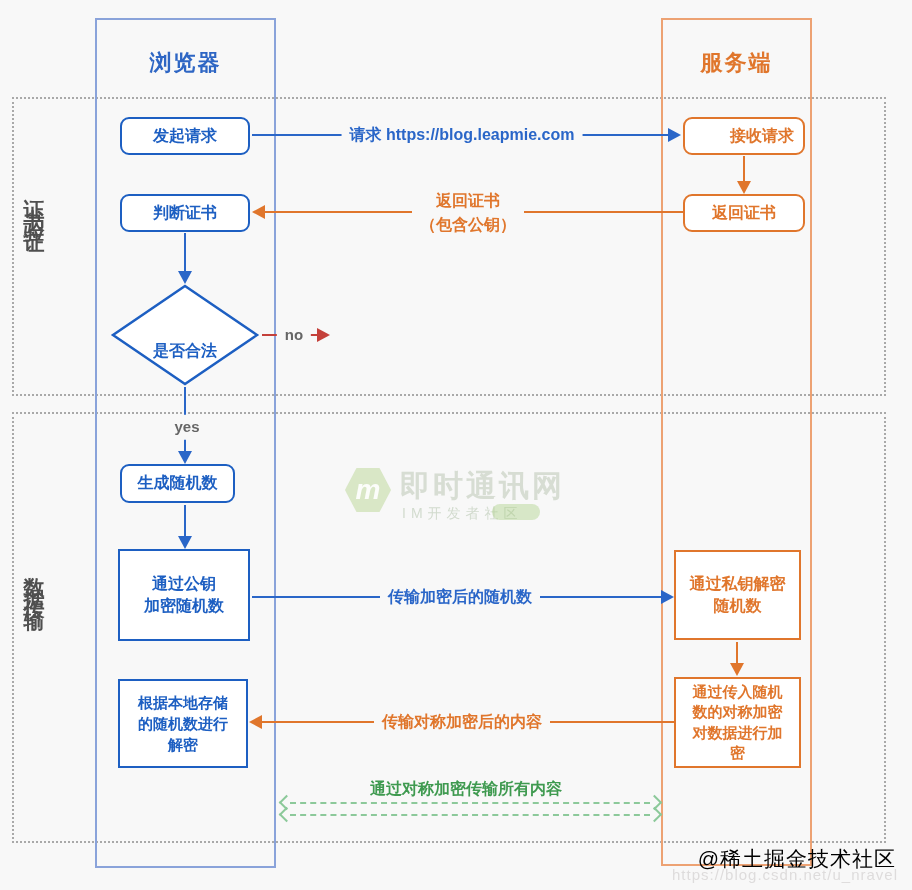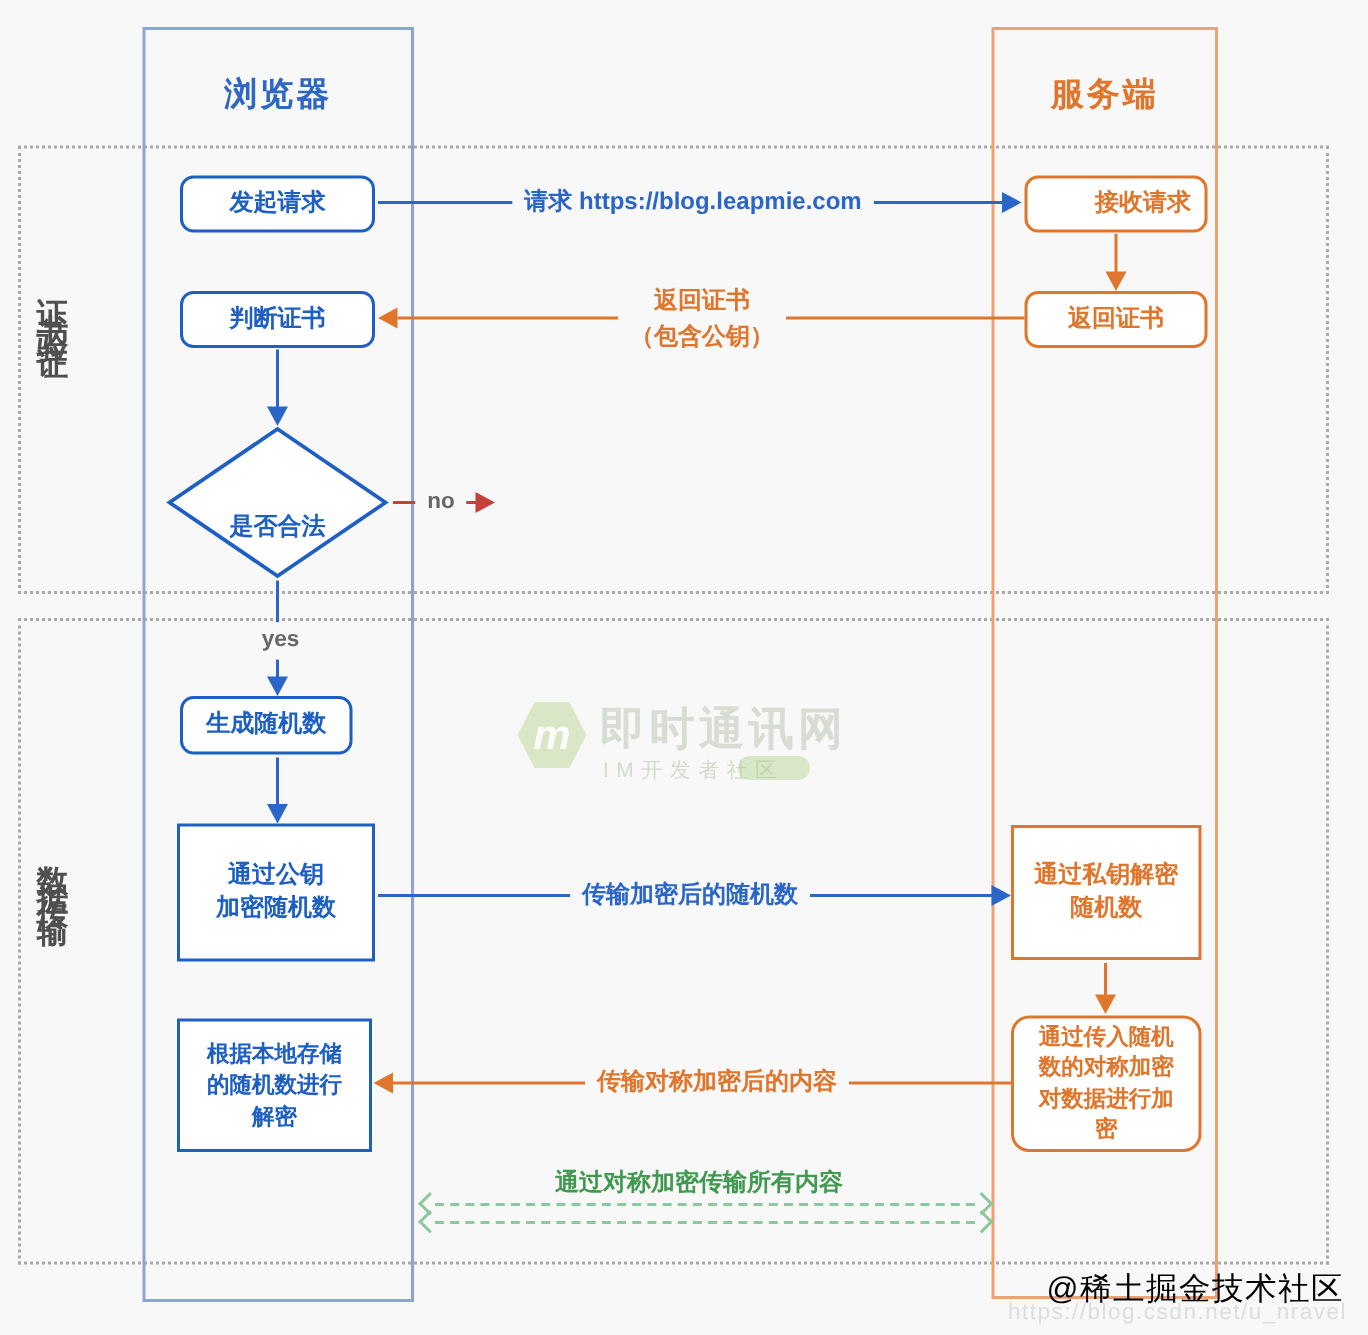--- a/index.html
+++ b/index.html
@@ -114,21 +114,21 @@
   <div class="chev l" style="left:281px;top:809px;"></div>
   <div class="chev r" style="left:649px;top:797px;"></div>
   <div class="chev r" style="left:649px;top:809px;"></div>
 
   <div class="elabel" style="left:462px;top:135px;color:#2a66c8;">请求 https://blog.leapmie.com</div>
   <div class="elabel" style="left:468px;top:213px;color:#e0762c;">返回证书
 （包含公钥）</div>
   <div class="elabel small" style="left:294px;top:335px;color:#666;">no</div>
   <div class="elabel small" style="left:187px;top:427px;color:#666;">yes</div>
   <div class="elabel" style="left:460px;top:597px;color:#2a66c8;text-align:right;">传输加密后的随机数</div>
-  <div class="elabel" style="left:462px;top:722px;color:#e0762c;margin-left:16px;">传输对称加密后的内容</div>
+  <div class="elabel" style="left:462px;top:722px;color:#e0762c;">传输对称加密后的内容</div>
   <div class="elabel" style="left:466px;top:789px;color:#3f9a50;background:transparent;">通过对称加密传输所有内容</div>
 
   <div class="node blue rounded" style="left:120px;top:117px;width:130px;height:38px;">发起请求</div>
   <div class="node blue rounded" style="left:120px;top:194px;width:130px;height:38px;">判断证书</div>
 
   <div class="diamond-wrap">
     <svg width="150" height="102">
       <polygon points="75,2 147,51 75,100 3,51" fill="#ffffff" stroke="#1d5fc2" stroke-width="2.5"></polygon>
     </svg>
     <div class="diamond-text">是否合法</div>
@@ -138,21 +138,21 @@
   <div class="node blue" style="left:118px;top:549px;width:132px;height:92px;">通过公钥
 加密随机数</div>
   <div class="node blue" style="left:118px;top:679px;width:130px;height:89px;font-size:15px;">根据本地存储
 的随机数进行
 解密</div>
 
   <div class="node orange rounded" style="left:683px;top:117px;width:122px;height:38px;padding-left:36px;">接收请求</div>
   <div class="node orange rounded" style="left:683px;top:194px;width:122px;height:38px;">返回证书</div>
   <div class="node orange" style="left:674px;top:550px;width:127px;height:90px;">通过私钥解密
 随机数</div>
-  <div class="node orange" style="left:674px;top:677px;width:127px;height:91px;font-size:15px;line-height:1.35;border-radius:12px;">通过传入随机
+  <div class="node orange" style="left:674px;top:677px;width:127px;height:91px;font-size:15px;line-height:1.35;">通过传入随机
 数的对称加密
 对数据进行加
 密</div>
 
   <div class="credit">@稀土掘金技术社区</div>
   <div class="credit-url">https://blog.csdn.net/u_nravel</div>
 
 </div>
 
 </body></html>

